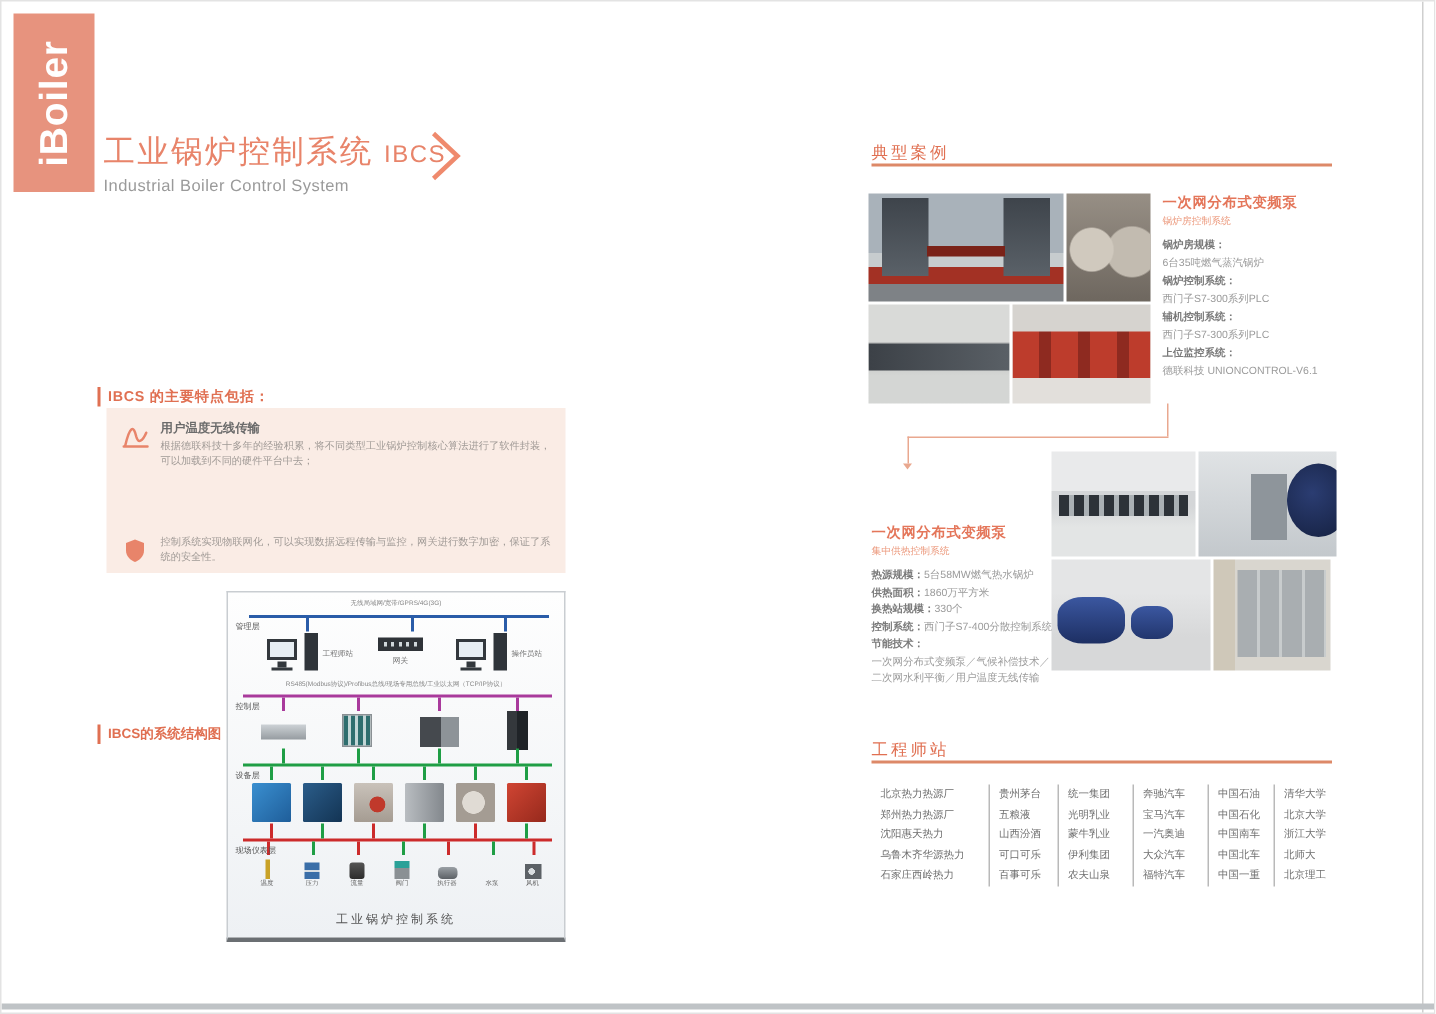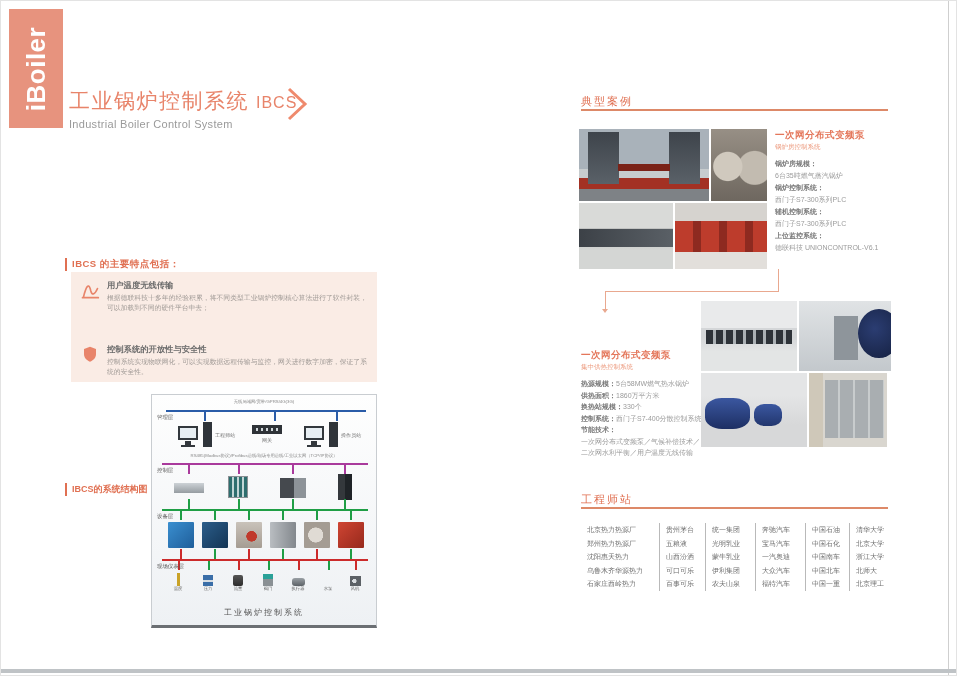--- a/index.html
+++ b/index.html
@@ -164,21 +164,20 @@
         <div class="feat-desc">根据德联科技十多年的经验积累，将不同类型工业锅炉控制核心算法进行了软件封装，可以加载到不同的硬件平台中去；</div>
       </div>
     </div>
     <div class="feat-item">
       <span class="feat-icon">
         <svg width="16" height="18" viewBox="0 0 24 26">
             <path d="M12 2 L21 5.5 V13 C21 19 16.5 22.8 12 24.5 C7.5 22.8 3 19 3 13 V5.5 Z" fill="#e8846a"></path>
           </svg>
       </span>
       <div>
-        <div class="feat-title">控制系统的开放性与安全性</div>
         <div class="feat-desc">控制系统实现物联网化，可以实现数据远程传输与监控，网关进行数字加密，保证了系统的安全性。</div>
       </div>
     </div>
   </div>
 
   <div class="diag-label">IBCS的系统结构图：</div>
   <div class="diag">
     <div class="bus-lab" style="top:4px;">无线局域网/宽带/GPRS/4G(3G)</div>
     <div class="bus" style="top:15px;left:14px;width:200px;background:var(--bus-blue);"></div>
     <div class="drop" style="top:17px;height:9px;left:52px;background:var(--bus-blue);"></div>

